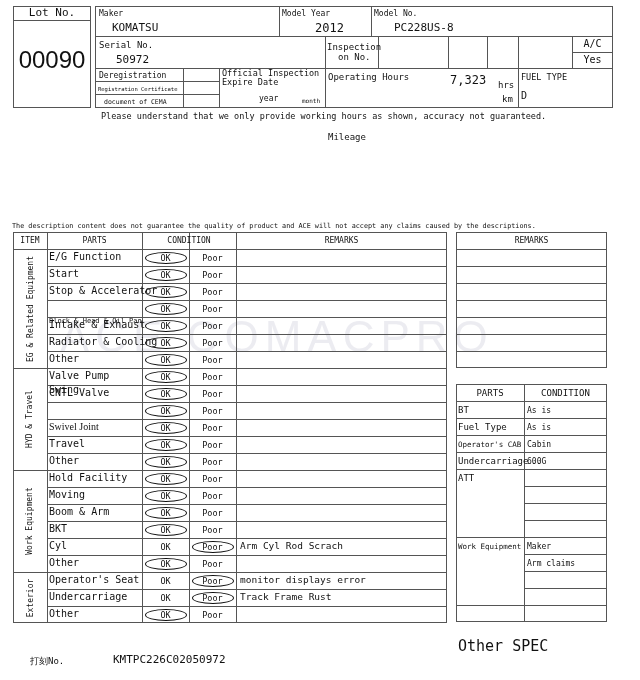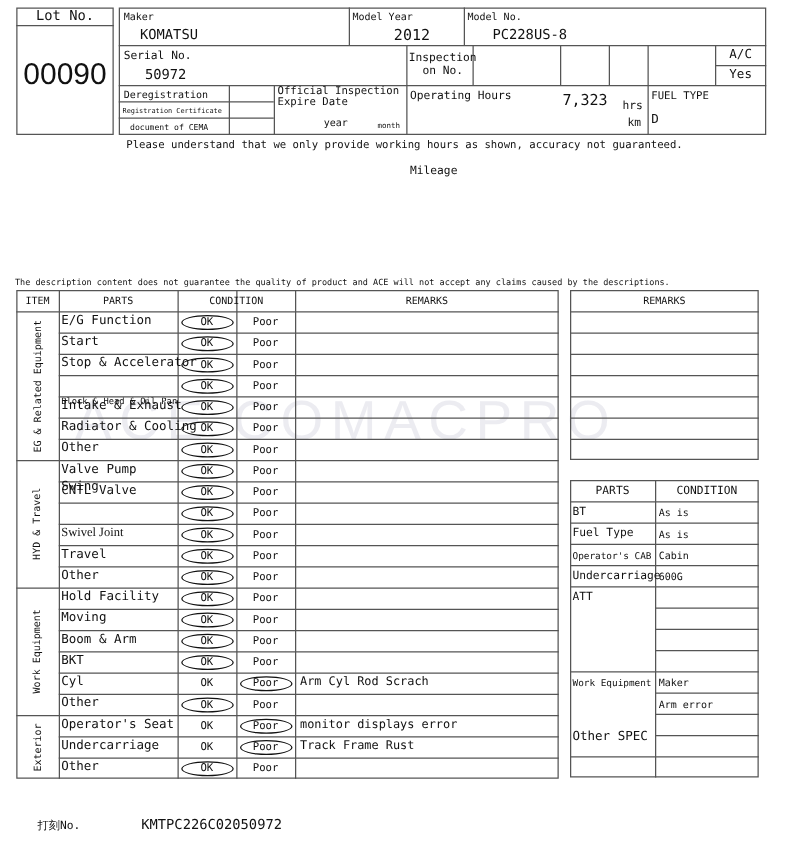--- a/index.html
+++ b/index.html
@@ -286,24 +286,24 @@
     <div class="hl" style="left:524px;top:486px;width:83px;"></div>
     <div class="t" style="left:527px;top:490px;font-size:8px;"></div>
     <div class="hl" style="left:524px;top:503px;width:83px;"></div>
     <div class="t" style="left:527px;top:507px;font-size:8px;"></div>
     <div class="hl" style="left:524px;top:520px;width:83px;"></div>
     <div class="t" style="left:527px;top:524px;font-size:8px;"></div>
     <div class="hl" style="left:456px;top:537px;width:151px;"></div>
     <div class="t" style="left:458px;top:541px;font-size:7.5px;">Work Equipment</div>
     <div class="t" style="left:527px;top:541px;font-size:8px;">Maker</div>
     <div class="hl" style="left:524px;top:554px;width:83px;"></div>
-    <div class="t" style="left:527px;top:558px;font-size:8px;">Arm error</div>
+    <div class="t" style="left:527px;top:558px;font-size:8px;">Arm claims</div>
     <div class="hl" style="left:524px;top:571px;width:83px;"></div>
     <div class="t" style="left:527px;top:575px;font-size:8px;"></div>
     <div class="hl" style="left:524px;top:588px;width:83px;"></div>
     <div class="t" style="left:527px;top:592px;font-size:8px;"></div>
     <div class="hl" style="left:456px;top:605px;width:151px;"></div>
-    <div class="t" style="left:458px;top:584px;font-size:10px;text-align:right;">Other SPEC</div>
+    <div class="t" style="left:458px;top:640px;font-size:15px;text-align:right;">Other SPEC</div>
     <div class="t" style="left:527px;top:609px;font-size:8px;"></div>
   </div>
 
 <div class="t" style="left:30px;top:655px;font-size:9px;">打刻No.</div>
 <div class="t" style="left:113px;top:654px;font-size:11px;">KMTPC226C02050972</div>
 
 </body></html>

